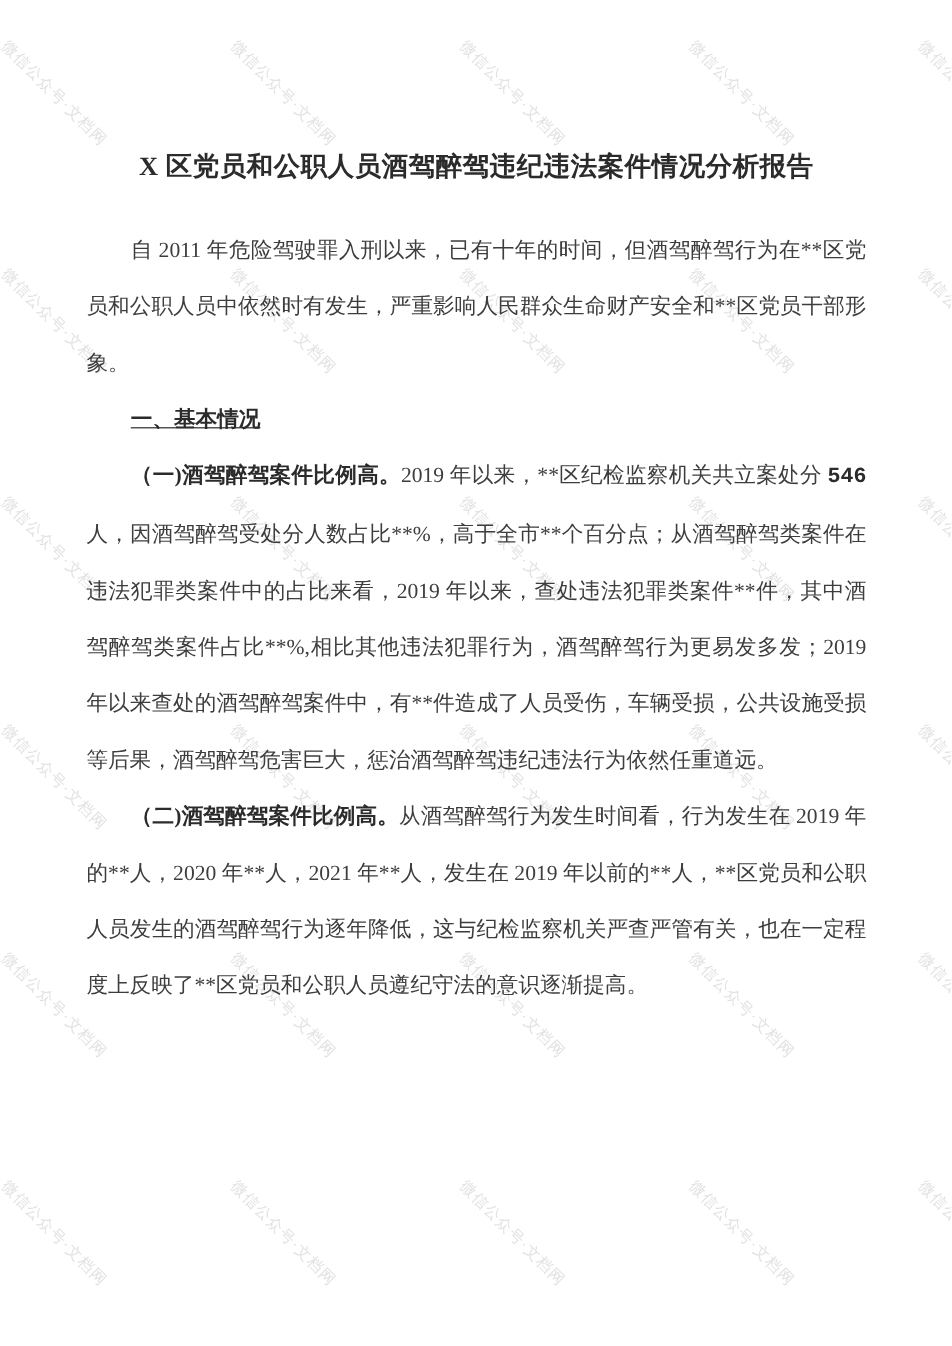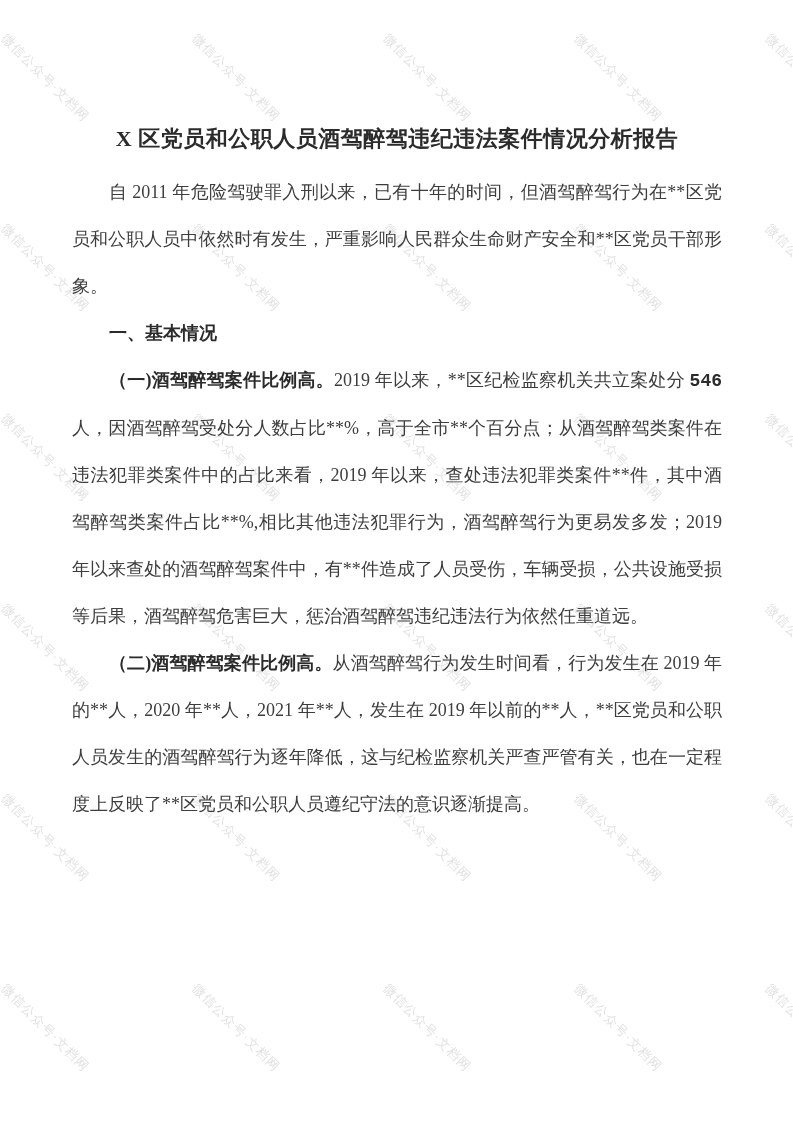--- a/index.html
+++ b/index.html
@@ -28,21 +28,21 @@
     transform-origin: 0 0;
     user-select: none;
   }
   .content {
     position: absolute;
     left: 72px;
     top: 122px;
     width: 650px;
   }
   .doc-title {
-    margin: 0 0 13px 0;
+    margin: 0 0 29px 0;
     font-size: 22px;
     line-height: 34px;
     font-weight: bold;
     text-align: center;
     letter-spacing: 0.5px;
   }
   .para {
     margin: 0;
     font-size: 18px;
     line-height: 47px;
@@ -93,18 +93,18 @@
       <div class="wm-tile" style="left: 10px; top: 980px; color: rgb(226, 226, 226); transform: rotate(45deg);">微信公众号·文档网</div>
       <div class="wm-tile" style="left: 201px; top: 980px; color: rgb(226, 226, 226); transform: rotate(45deg);">微信公众号·文档网</div>
       <div class="wm-tile" style="left: 392px; top: 980px; color: rgb(226, 226, 226); transform: rotate(45deg);">微信公众号·文档网</div>
       <div class="wm-tile" style="left: 583px; top: 980px; color: rgb(226, 226, 226); transform: rotate(45deg);">微信公众号·文档网</div>
       <div class="wm-tile" style="left: 774px; top: 980px; color: rgb(226, 226, 226); transform: rotate(45deg);">微信公众号·文档网</div>
     </div>
   <div class="content">
     <h1 class="doc-title" style="color: rgb(43, 43, 43);">X 区党员和公职人员酒驾醉驾违纪违法案件情况分析报告</h1>
     <div id="paragraphs">
         <p class="para body"><span>自 2011 年危险驾驶罪入刑以来，已有十年的时间，但酒驾醉驾行为在**区党员和公职人员中依然时有发生，严重影响人民群众生命财产安全和**区党员干部形象。</span></p>
-        <p class="para heading"><span class="run-bold" style="color: rgb(43, 43, 43);">一、基本情况</span></p>
+        <p class="para heading"><span class="run-bold" style="color: rgb(43, 43, 43); text-decoration: underline;">一、基本情况</span></p>
         <p class="para body"><span class="run-bold" style="color: rgb(43, 43, 43);">（一)酒驾醉驾案件比例高。</span><span>2019 年以来，**区纪检监察机关共立案处分 </span><span class="run-bold run-sans" style="color: rgb(43, 43, 43);">546</span><span> 人，因酒驾醉驾受处分人数占比**%，高于全市**个百分点；从酒驾醉驾类案件在违法犯罪类案件中的占比来看，2019 年以来，查处违法犯罪类案件**件，其中酒驾醉驾类案件占比**%,相比其他违法犯罪行为，酒驾醉驾行为更易发多发；2019 年以来查处的酒驾醉驾案件中，有**件造成了人员受伤，车辆受损，公共设施受损等后果，酒驾醉驾危害巨大，惩治酒驾醉驾违纪违法行为依然任重道远。</span></p>
         <p class="para body"><span class="run-bold" style="color: rgb(43, 43, 43);">（二)酒驾醉驾案件比例高。</span><span>从酒驾醉驾行为发生时间看，行为发生在 2019 年的**人，2020 年**人，2021 年**人，发生在 2019 年以前的**人，**区党员和公职人员发生的酒驾醉驾行为逐年降低，这与纪检监察机关严查严管有关，也在一定程度上反映了**区党员和公职人员遵纪守法的意识逐渐提高。</span></p>
       </div>
   </div>
 </div>
 
 </body></html>

